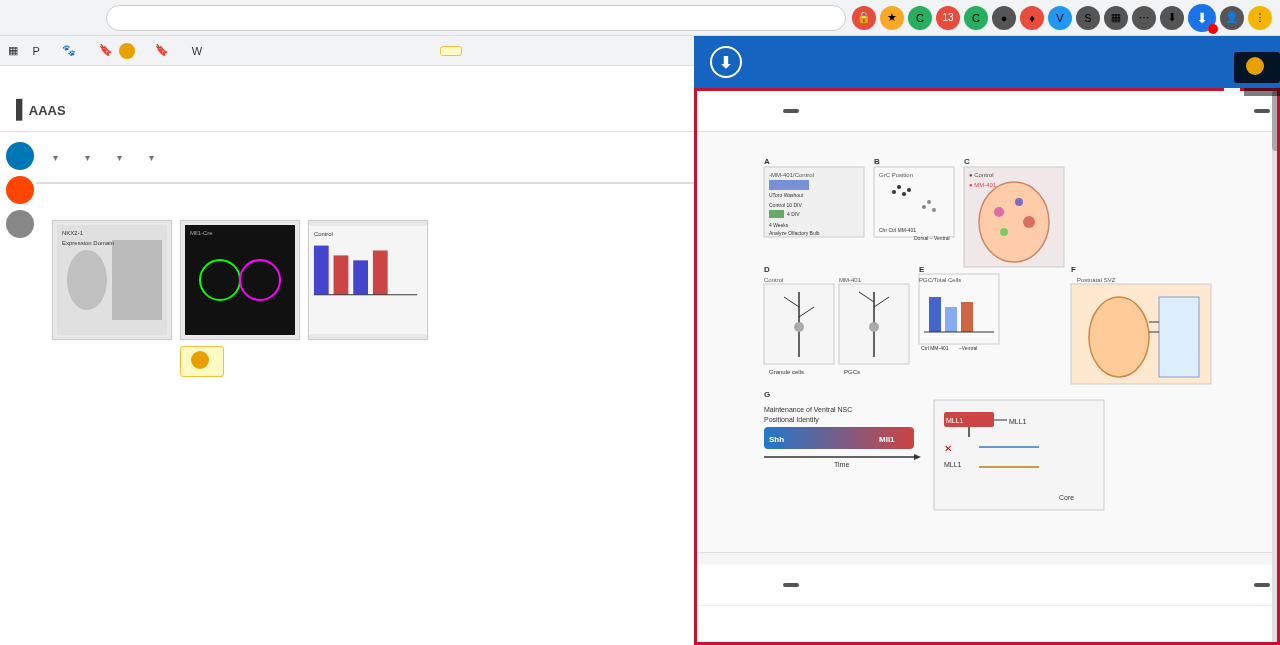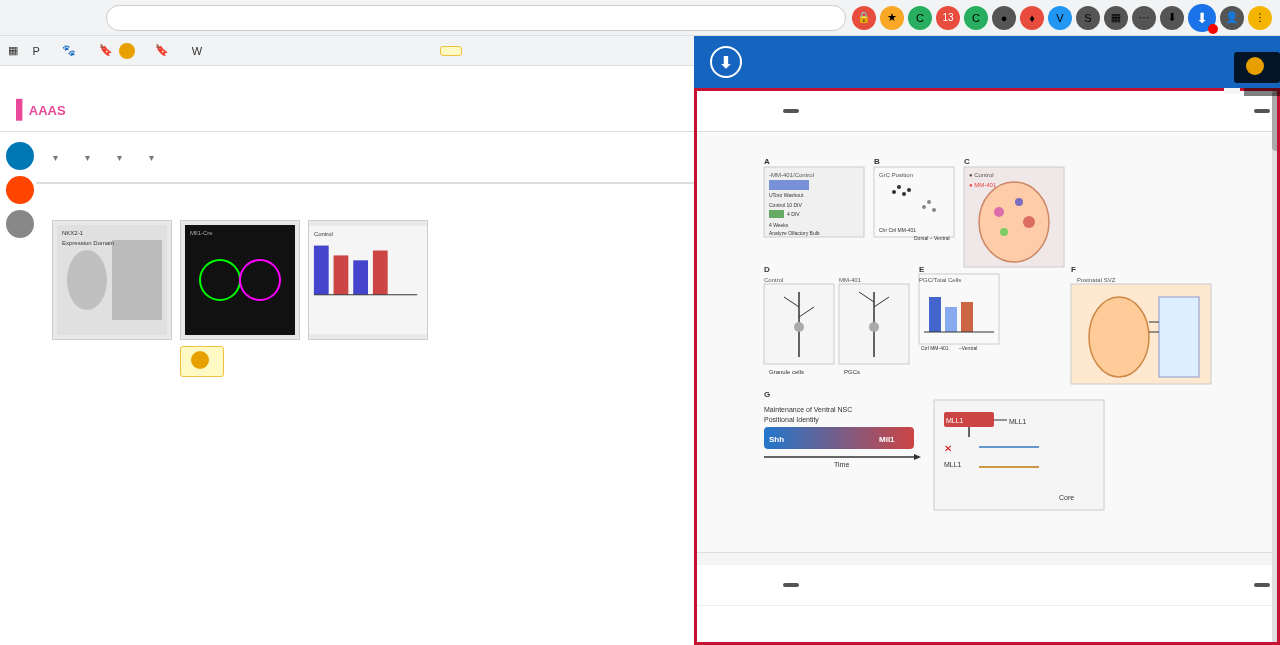--- a/index.html
+++ b/index.html
@@ -198,21 +198,21 @@
 
     
     .site-header {
       display: flex;
       align-items: center;
       padding: 8px 16px;
       border-bottom: 1px solid #ddd;
       height: 44px;
     }
     .aaas-logo {
-      color: #ec4899;
+      color: #404040;
       font-weight: bold;
       font-size: 13px;
       margin-right: 16px;
     }
     .aaas-logo span { font-size: 18px; }
     .become-member {
       color: #c41230;
       font-size: 13px;
       font-weight: bold;
       cursor: pointer;

